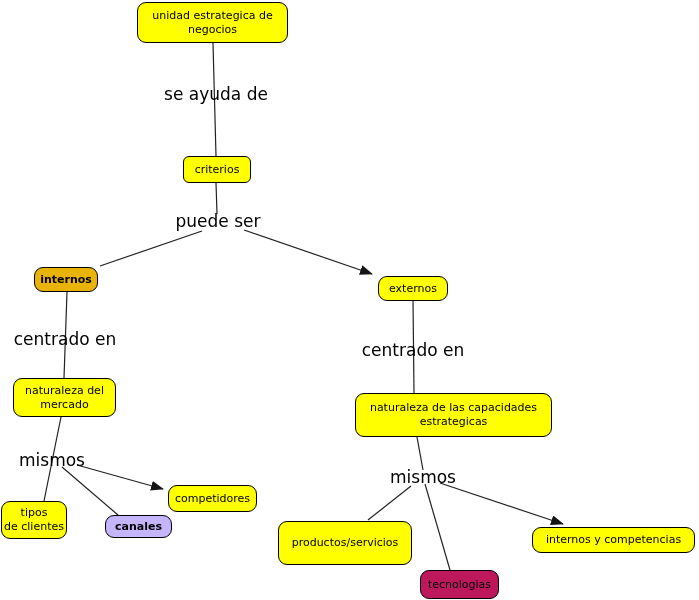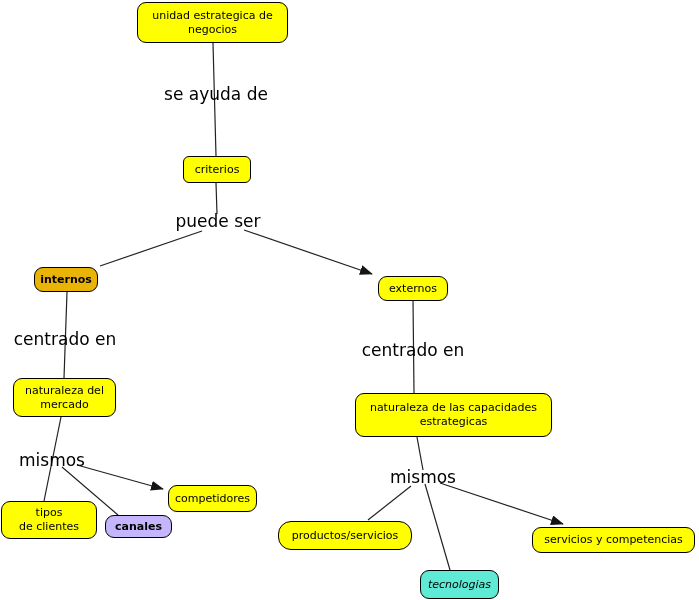--- a/index.html
+++ b/index.html
@@ -70,29 +70,29 @@
       <line x1="417" y1="437" x2="423" y2="470" class="edge" stroke="#222222"></line>
       <line x1="425" y1="484" x2="450" y2="570" class="edge" stroke="#222222"></line>
       <line x1="411" y1="486" x2="368" y2="520" class="edge" stroke="#222222"></line>
       <line x1="440" y1="483" x2="563" y2="524" class="edge" stroke="#222222" marker-end="url(#arrow)"></line>
     </svg>
   <div id="nodes-layer">
       <div class="concept" style="left: 137px; top: 2px; width: 151px; height: 41px; background: rgb(255, 255, 0); border-color: rgb(0, 0, 0);">unidad estrategica de negocios</div>
       <div class="concept" style="left: 183px; top: 156px; width: 68px; height: 27px; background: rgb(255, 255, 0); border-color: rgb(0, 0, 0); border-radius: 6px;">criterios</div>
       <div class="concept" style="left: 34px; top: 267px; width: 64px; height: 25px; background: #eab308; border-color: rgb(0, 0, 0); font-weight: bold;">internos</div>
       <div class="concept" style="left: 13px; top: 378px; width: 103px; height: 39px; background: rgb(255, 255, 0); border-color: rgb(0, 0, 0);">naturaleza del mercado</div>
-      <div class="concept" style="left: 1px; top: 501px; width: 96px; height: 38px; background: rgb(255, 255, 0); border-color: rgb(0, 0, 0);">tipos
+      <div class="concept" style="left: 1px; top: 501px; width: 66px; height: 38px; background: rgb(255, 255, 0); border-color: rgb(0, 0, 0);">tipos
 de clientes</div>
       <div class="concept" style="left: 105px; top: 515px; width: 67px; height: 23px; background: #c4b5fd; border-color: rgb(0, 0, 0); font-weight: bold;">canales</div>
       <div class="concept" style="left: 168px; top: 485px; width: 89px; height: 27px; background: rgb(255, 255, 0); border-color: rgb(0, 0, 0); text-align: right;">competidores</div>
       <div class="concept" style="left: 378px; top: 276px; width: 70px; height: 25px; background: rgb(255, 255, 0); border-color: rgb(0, 0, 0);">externos</div>
       <div class="concept" style="left: 315px; top: 393px; width: 197px; height: 44px; background: rgb(255, 255, 0); border-color: rgb(0, 0, 0); margin-left: 40px;">naturaleza de las capacidades estrategicas</div>
-      <div class="concept" style="left: 278px; top: 521px; width: 134px; height: 29px; background: rgb(255, 255, 0); border-color: rgb(0, 0, 0); border-radius: 13px;">productos/servicios</div>
-      <div class="concept" style="left: 420px; top: 570px; width: 79px; height: 29px; background: #5eead4; border-color: rgb(0, 0, 0); font-style: italic;">tecnologias</div>
-      <div class="concept" style="left: 532px; top: 527px; width: 163px; height: 26px; background: rgb(255, 255, 0); border-color: rgb(0, 0, 0);">servicios y competencias</div>
+      <div class="concept" style="left: 278px; top: 521px; width: 134px; height: 44px; background: rgb(255, 255, 0); border-color: rgb(0, 0, 0);">productos/servicios</div>
+      <div class="concept" style="left: 420px; top: 570px; width: 79px; height: 29px; background: #be185d; border-color: rgb(0, 0, 0);">tecnologias</div>
+      <div class="concept" style="left: 532px; top: 527px; width: 163px; height: 26px; background: rgb(255, 255, 0); border-color: rgb(0, 0, 0);">internos y competencias</div>
     </div>
   <div id="labels-layer">
       <div class="link-label" style="left: 216px; top: 94px;">se ayuda de</div>
       <div class="link-label" style="left: 218px; top: 221px;">puede ser</div>
       <div class="link-label" style="left: 65px; top: 339px;">centrado en</div>
       <div class="link-label" style="left: 52px; top: 460px;">mismos</div>
       <div class="link-label" style="left: 413px; top: 350px;">centrado en</div>
       <div class="link-label" style="left: 423px; top: 477px;">mismos</div>
     </div>
 </div>

